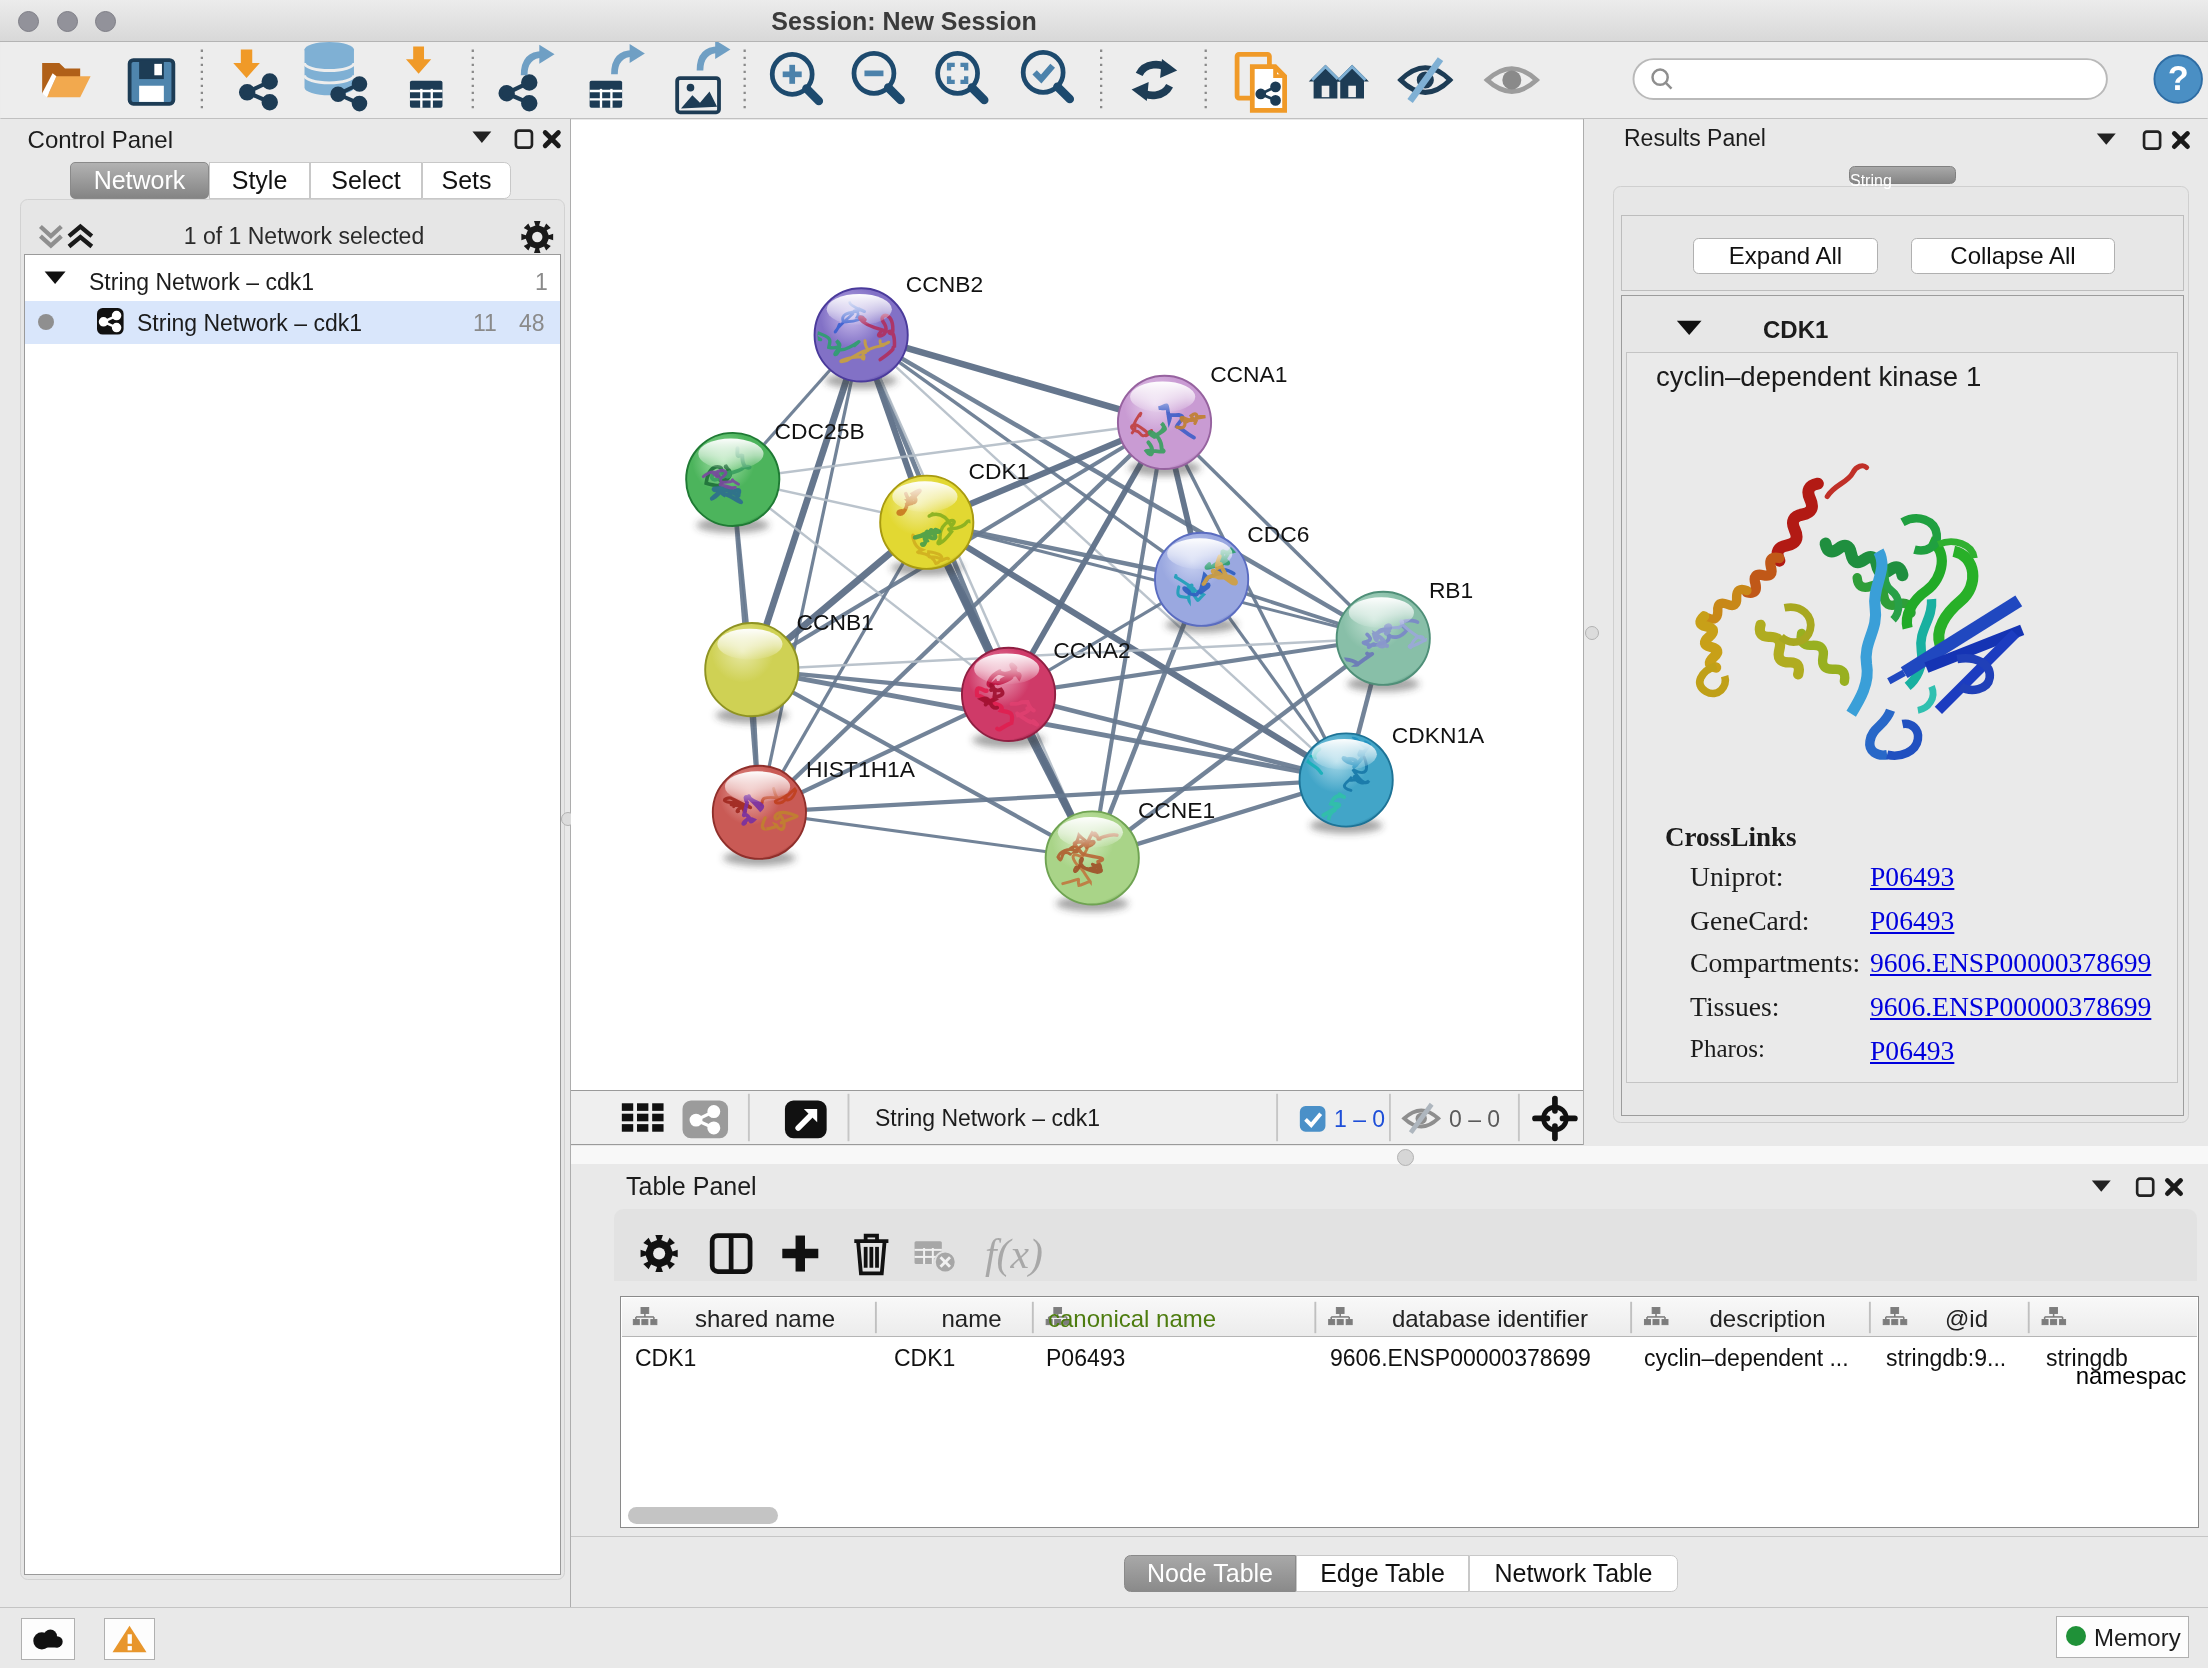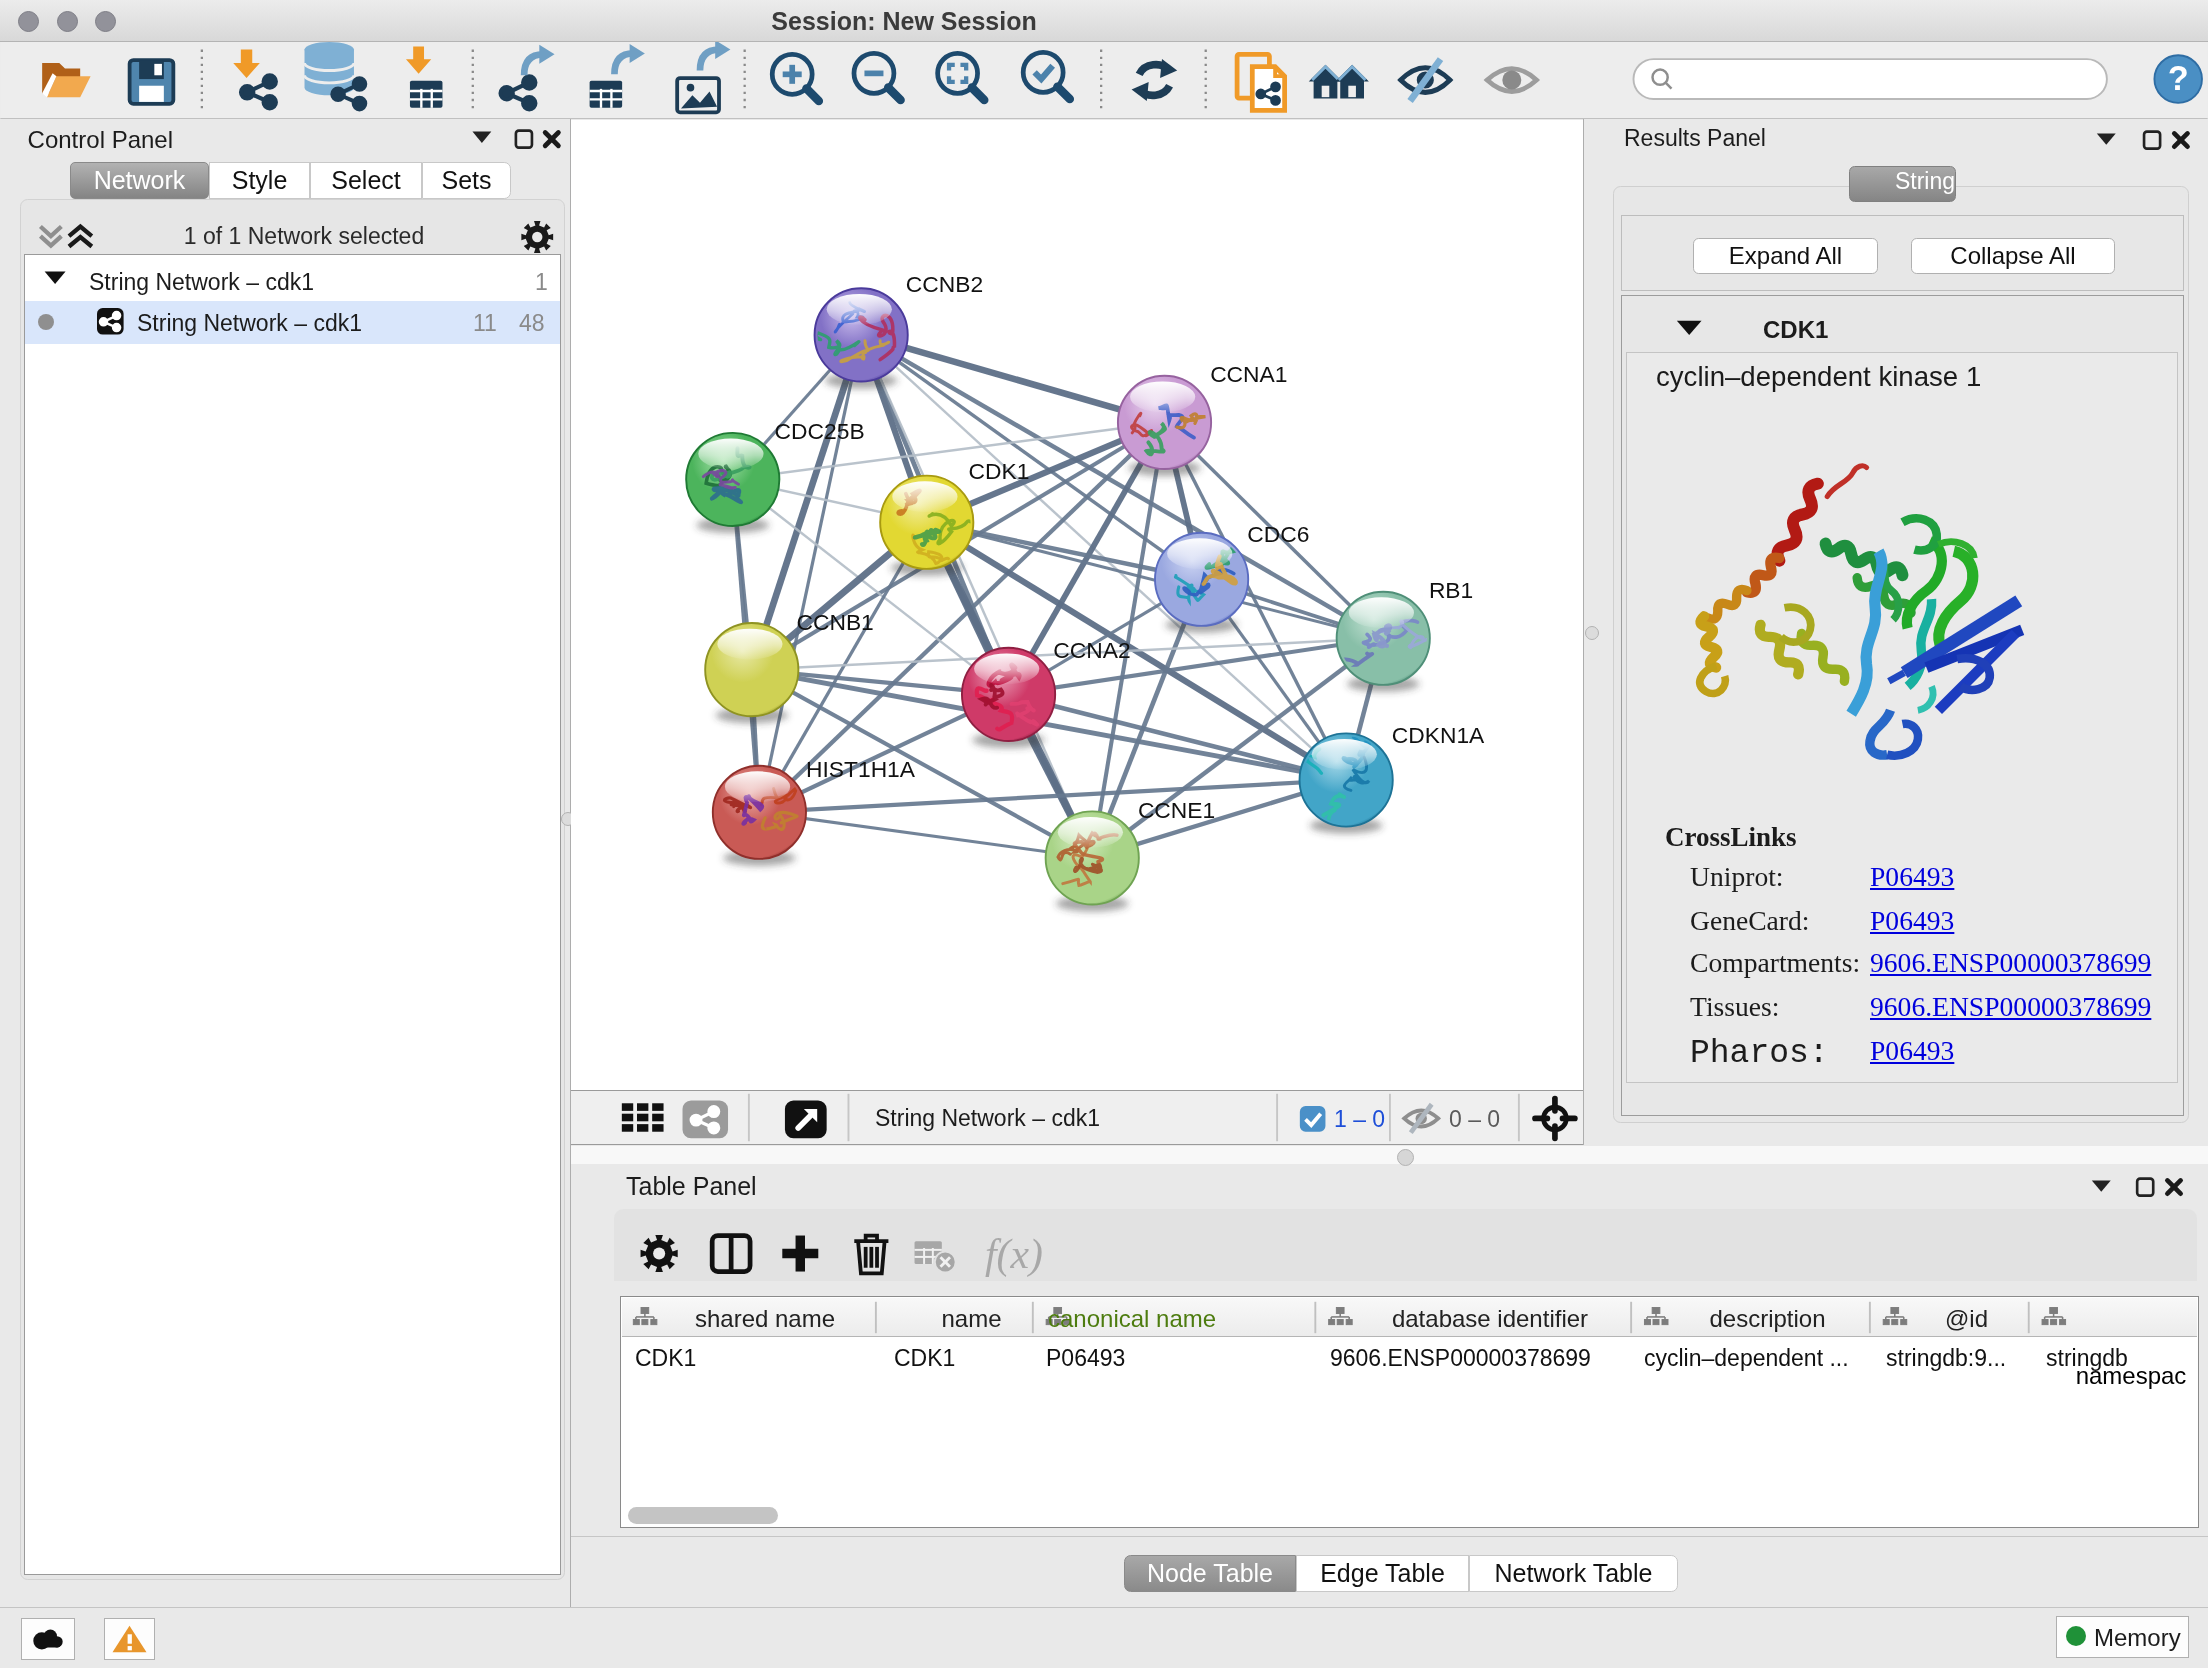--- a/index.html
+++ b/index.html
@@ -527,21 +527,21 @@
 <div class="txt" style="left:1624px;top:125px;font-size:23px">Results Panel</div>
 <svg class="abs" style="left:2083px;top:124px" width="124" height="34" viewBox="0 0 130 36">
 <path d="M 14,10 L 34,10 L 24,22 Z" fill="#222"></path>
 <rect x="64" y="8" width="17" height="18" rx="3" fill="none" stroke="#222" stroke-width="2.8"></rect>
 <g stroke="#1a1a1a" stroke-width="5" stroke-linecap="round">
 <line x1="96" y1="10" x2="110" y2="24"></line>
       <line x1="110" y1="10" x2="96" y2="24"></line>
     </g>
 </svg>
 <div class="abs" style="left:1613px;top:186px;width:576px;height:937px;background:#e7e7e7;border:1px solid #cfcfcf;border-radius:7.6px"></div>
-<div class="abs" style="left:1849px;top:166px;width:107px;height:36px;background:linear-gradient(#a8a8a8,#858585);border:1px solid #808080;border-radius:5.7px;color:#fff;font-size:23px;text-align:right;line-height:28.5px">String</div>
+<div class="abs" style="left:1849px;top:166px;width:107px;height:18px;background:linear-gradient(#a8a8a8,#858585);border:1px solid #808080;border-radius:5.7px;color:#fff;font-size:16px;text-align:left;line-height:28.5px">String</div>
 <div class="abs" style="left:1621px;top:215px;width:563px;height:76px;border:1px solid #bdbdbd"></div>
 <div class="abs" style="left:1693px;top:238px;width:185px;height:36px;background:#fff;border:1px solid #b0b0b0;border-radius:5.7px;font-size:24px;color:#111;text-align:center;line-height:34px">Expand All</div>
 <div class="abs" style="left:1911px;top:238px;width:204px;height:36px;background:#fff;border:1px solid #b0b0b0;border-radius:5.7px;font-size:24px;color:#111;text-align:center;line-height:34px">Collapse All</div>
 <div class="abs" style="left:1621px;top:295px;width:563px;height:821px;border:1px solid #9c9c9c"></div>
 <svg class="abs" style="left:1674px;top:316px" width="38" height="28.5" viewBox="0 0 40 30">
     <path d="M 3,5 L 29,5 L 16,20 Z" fill="#111"></path>
   </svg>
 <div class="txt" style="left:1763px;top:316px;font-size:24px;font-weight:bold">CDK1</div>
 <div class="abs" style="left:1626px;top:352px;width:552px;height:731px;border:1px solid #c4c4c4;background:#eaeaea"></div>
 <div class="txt" style="left:1656px;top:361px;font-size:27.6px;color:#1a1a1a">cyclin–dependent kinase 1</div>
@@ -577,21 +577,21 @@
   </svg>
 <div class="txt" style="left:1665px;top:822px;font-size:27px;font-weight:bold;font-family:'Liberation Serif',serif">CrossLinks</div>
 <div class="txt" style="left:1690px;top:861px;font-size:27.6px;font-family:'Liberation Serif',serif">Uniprot:</div>
 <div class="txt" style="left:1870px;top:861px;font-size:27.6px;font-family:'Liberation Serif',serif;color:#0000dd;text-decoration:underline">P06493</div>
 <div class="txt" style="left:1690px;top:905px;font-size:27.6px;font-family:'Liberation Serif',serif">GeneCard:</div>
 <div class="txt" style="left:1870px;top:905px;font-size:27.6px;font-family:'Liberation Serif',serif;color:#0000dd;text-decoration:underline">P06493</div>
 <div class="txt" style="left:1690px;top:947px;font-size:27.6px;font-family:'Liberation Serif',serif">Compartments:</div>
 <div class="txt" style="left:1870px;top:947px;font-size:27.6px;font-family:'Liberation Serif',serif;color:#0000dd;text-decoration:underline">9606.ENSP00000378699</div>
 <div class="txt" style="left:1690px;top:991px;font-size:27.6px;font-family:'Liberation Serif',serif">Tissues:</div>
 <div class="txt" style="left:1870px;top:991px;font-size:27.6px;font-family:'Liberation Serif',serif;color:#0000dd;text-decoration:underline">9606.ENSP00000378699</div>
-<div class="txt" style="left:1690px;top:1035px;font-size:33px;font-family:Liberation Mono, monospace">Pharos:</div>
+<div class="txt" style="left:1690px;top:1035px;font-size:25px;font-family:Liberation Serif, serif">Pharos:</div>
 <div class="txt" style="left:1870px;top:1035px;font-size:27.6px;font-family:'Liberation Serif',serif;color:#0000dd;text-decoration:underline">P06493</div>
 <div class="txt" style="left:626px;top:1172px;font-size:25px">Table Panel</div>
 <svg class="abs" style="left:2078px;top:1171px" width="124" height="34" viewBox="0 0 130 36">
 <path d="M 14,10 L 34,10 L 24,22 Z" fill="#222"></path>
 <rect x="62" y="8" width="17" height="18" rx="3" fill="none" stroke="#222" stroke-width="2.8"></rect>
 <g stroke="#1a1a1a" stroke-width="5" stroke-linecap="round">
 <line x1="94" y1="10" x2="108" y2="24"></line>
       <line x1="108" y1="10" x2="94" y2="24"></line>
     </g>
 </svg>

